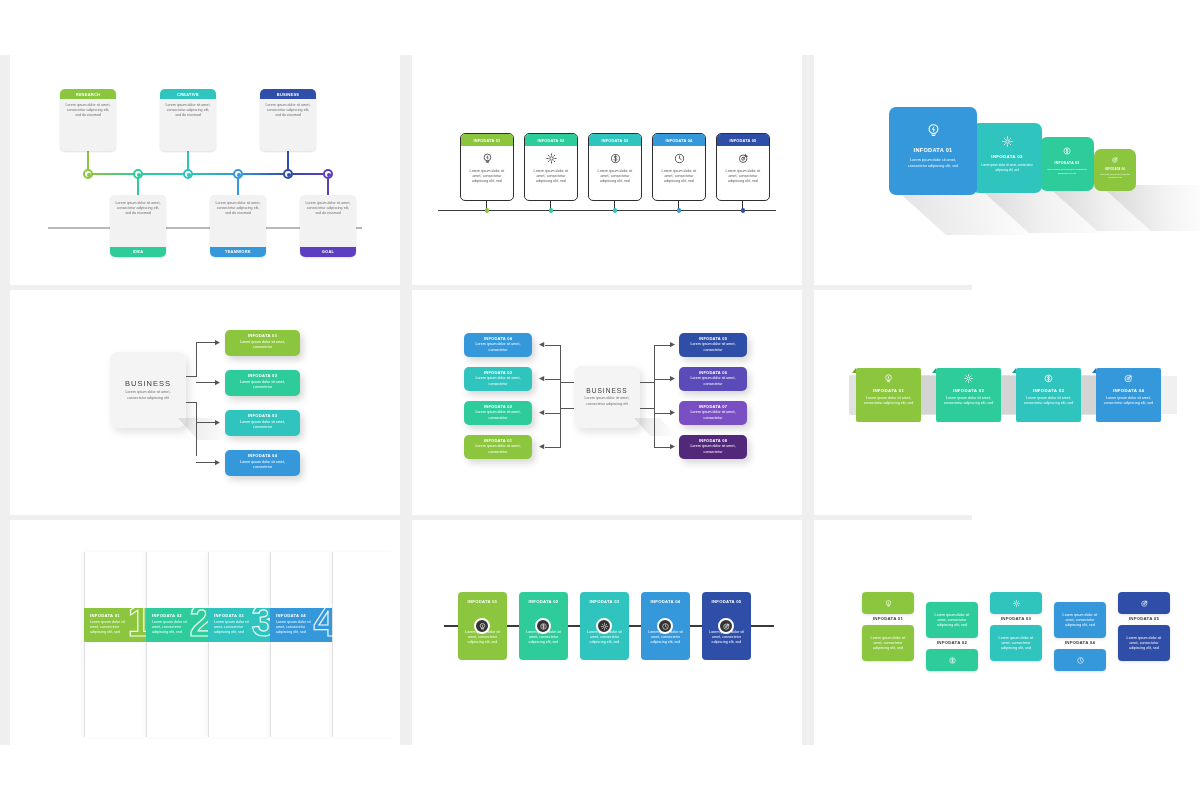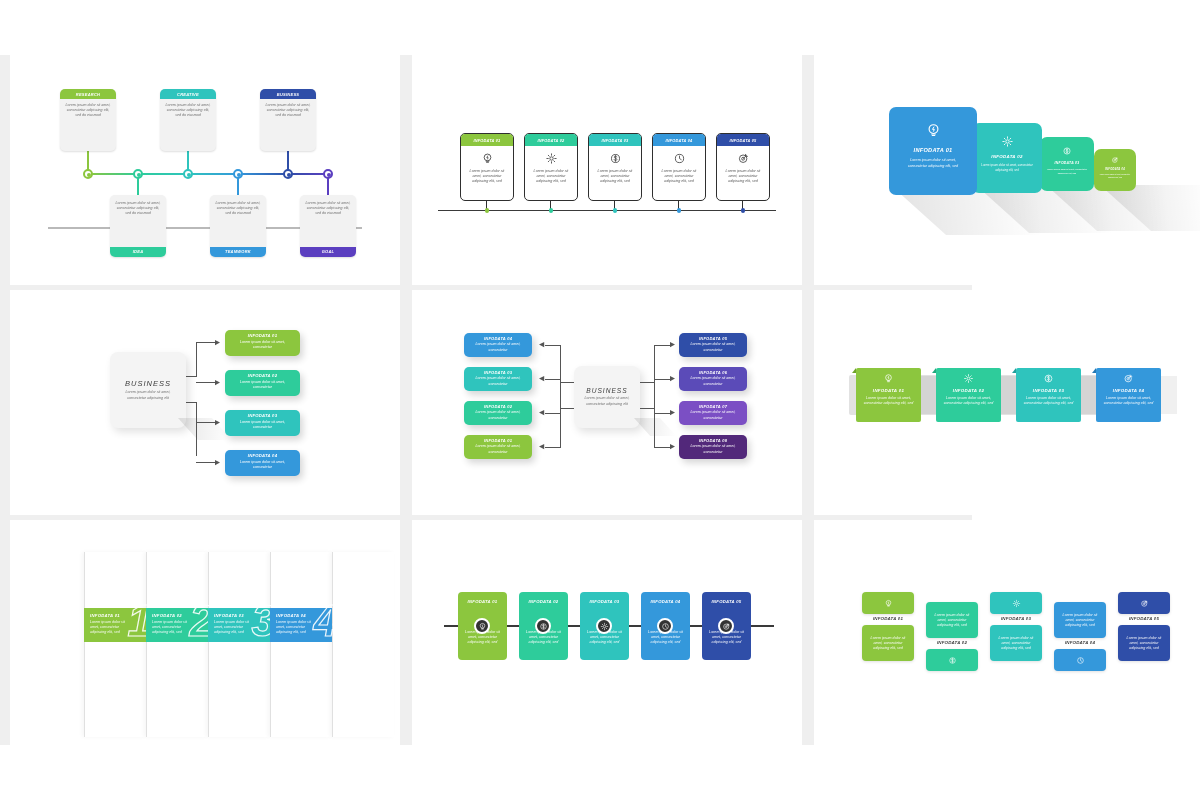--- a/index.html
+++ b/index.html
@@ -12,21 +12,20 @@
   .sheet {
     position: absolute;
     left: 0; top: 55px;
     width: 972px; height: 690px;
     background: #efefef;
     display: grid;
     grid-template-columns: 390px 390px 395px;
     grid-template-rows: 230px 225px 225px;
     gap: 5px 12px;
     padding: 0 10px;
-    font-style: italic;
   }
   .panel {
     background: #ffffff;
     position: relative;
     overflow: hidden;
   }
 
   
   .lorem { font-size: 3.6px; line-height: 1.45; letter-spacing: .02px; }
   .hdr   { font-weight: bold; letter-spacing: .3px; }

